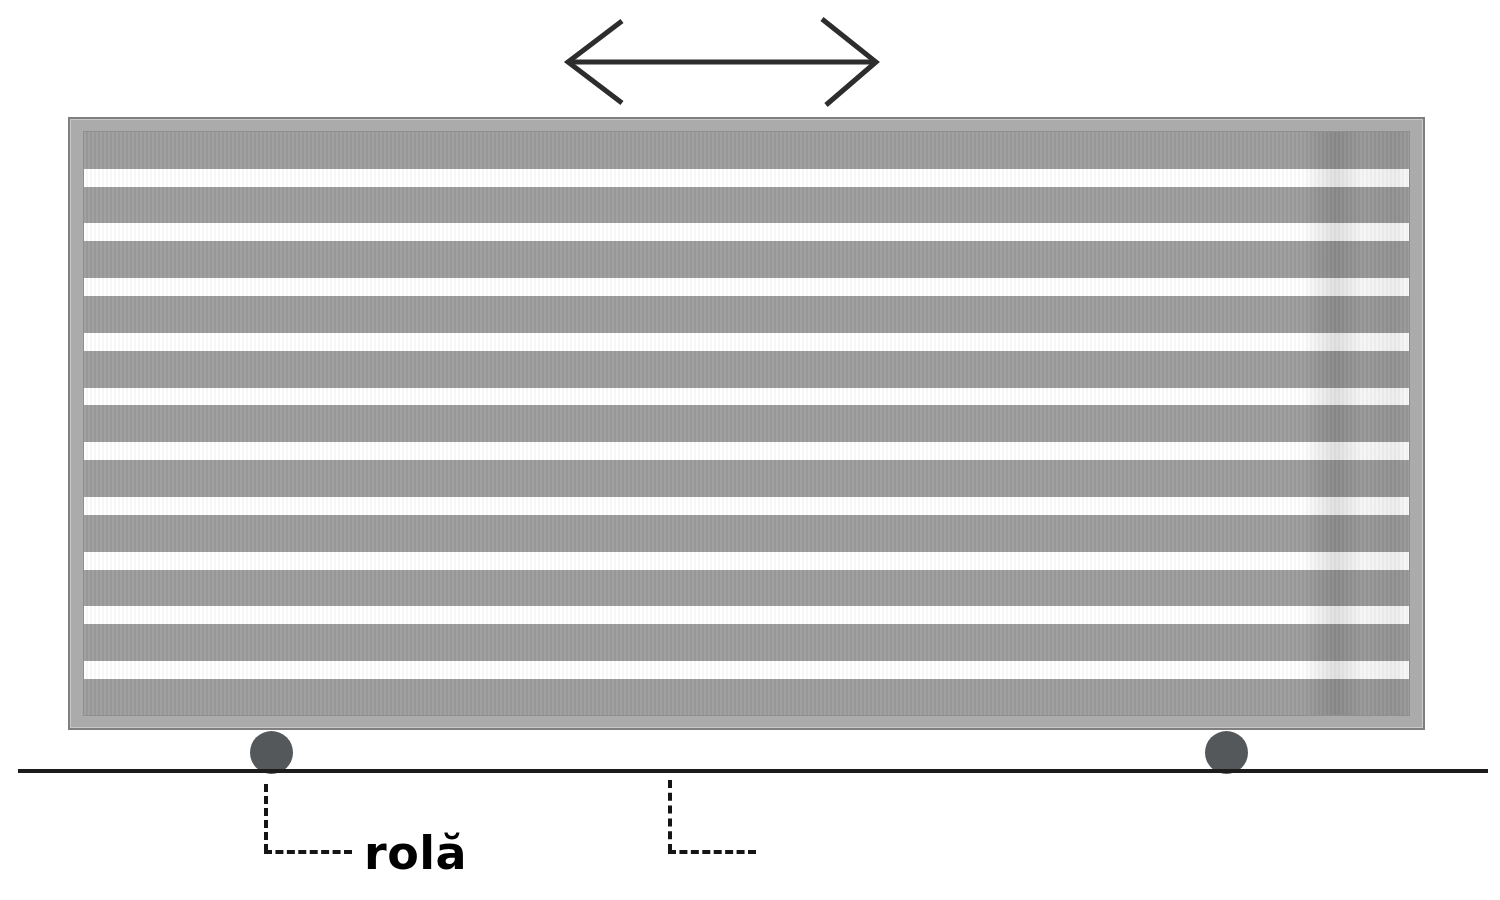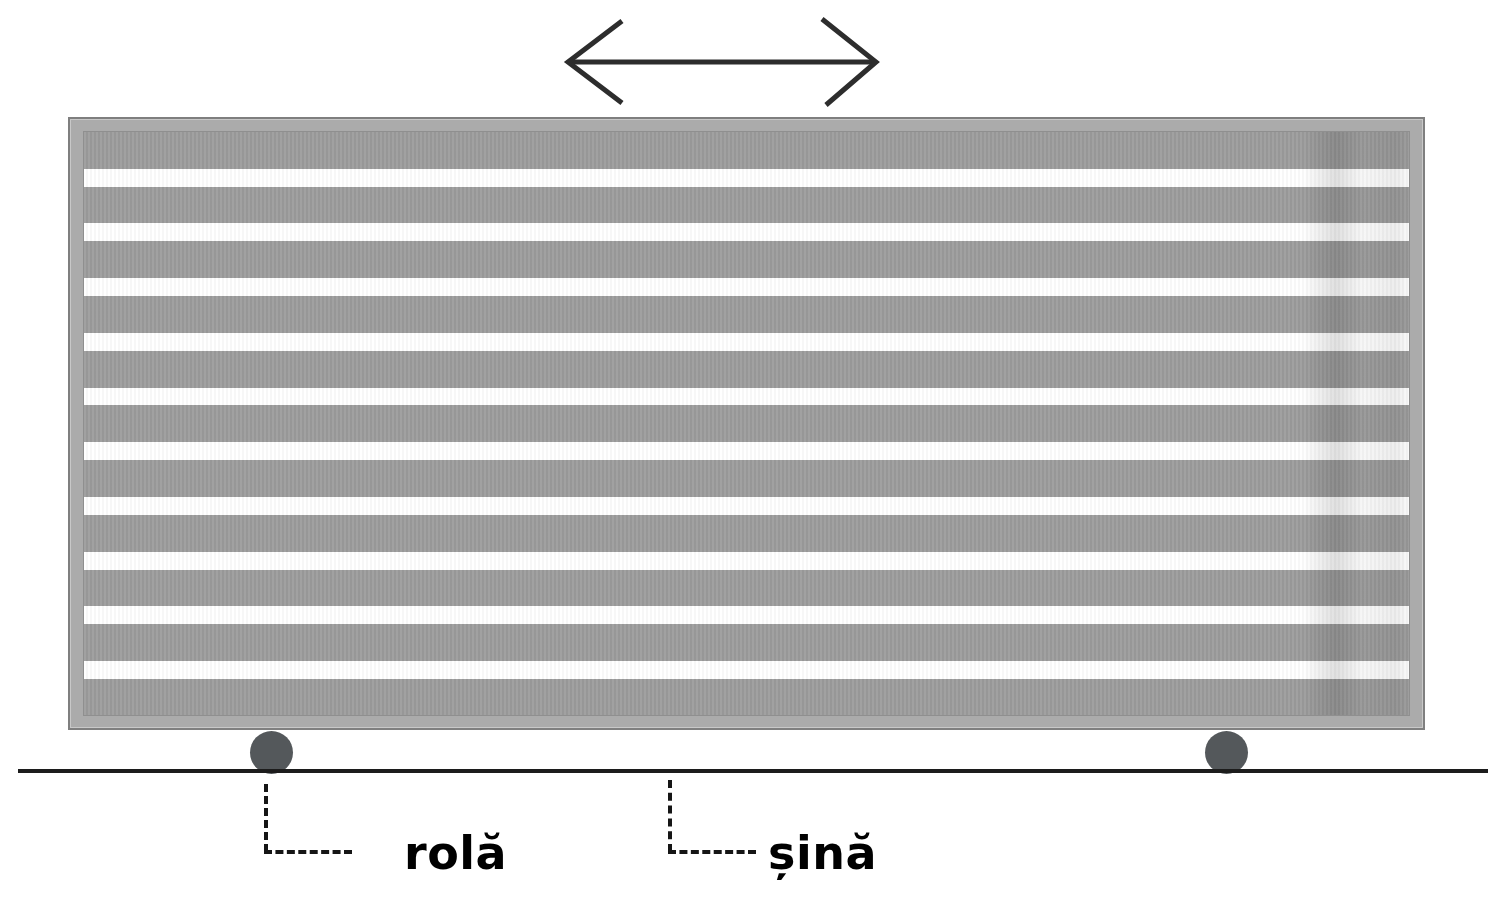--- a/index.html
+++ b/index.html
@@ -103,21 +103,21 @@
     position: absolute;
     top: 826px;
     height: 54px;
     line-height: 54px;
     font-size: 46px;
     font-weight: bold;
     color: var(--label-text, #000000);
     letter-spacing: 0.5px;
     white-space: nowrap;
   }
-  .diagram-label.rola { left: 364px; margin-left: 40px; }
+  .diagram-label.rola { left: 364px; }
   .diagram-label.sina { left: 768px; }
 </style>
 </head>
 <body>
 
 <div class="canvas">
 
   <div class="arrow-wrap">
     <svg viewBox="0 0 340 98" xmlns="http://www.w3.org/2000/svg">
       <g stroke="#2d2d2d" stroke-width="5" fill="none">
@@ -136,15 +136,14 @@
   <div class="roller right"></div>
 
   <div class="rail-line"></div>
 
   <div class="leader-v rola"></div>
   <div class="leader-h rola"></div>
   <div class="diagram-label rola">rolă</div>
 
   <div class="leader-v sina"></div>
   <div class="leader-h sina"></div>
-  <div class="diagram-label sina">șină</div>
 
 </div>
 
 </body></html>

